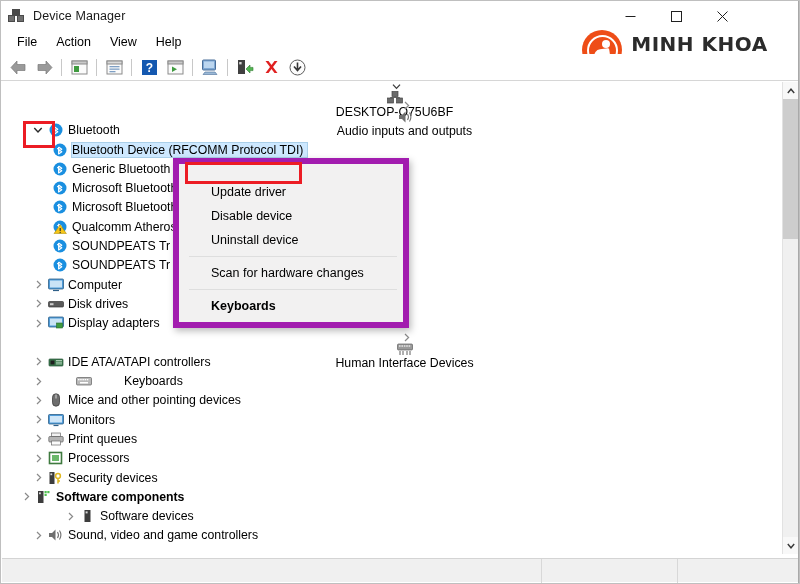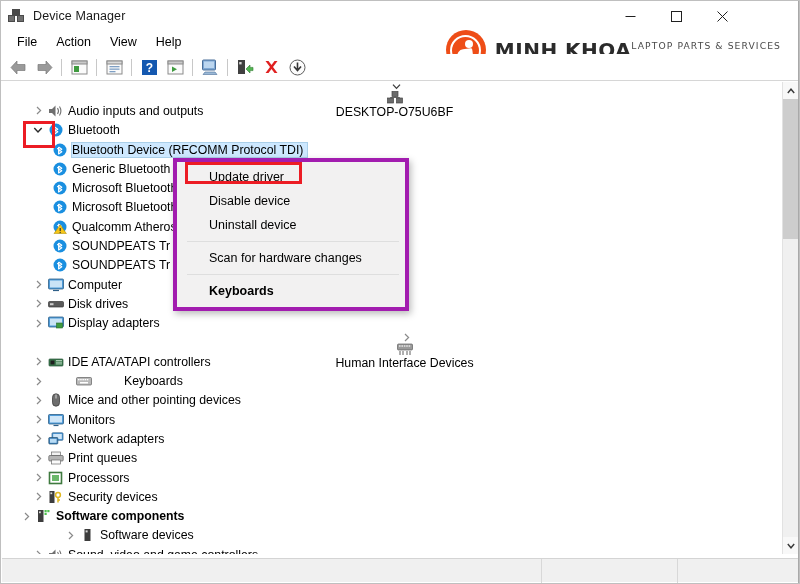--- a/index.html
+++ b/index.html
@@ -81,21 +81,21 @@
   #logo-mark .head {
     position:absolute; width: 8px; height: 8px; border-radius: 50%;
     background: #ffffff; top: 3px; left: 13px;
   }
   #logo-mark .body {
     position:absolute; width: 16px; height: 13px;
     background: #ffffff; top: 12px; left: 5px;
     border-radius: 9px 2px 8px 8px;
     transform: rotate(-8deg);
   }
-  #logo-text { display: flex; }
+  #logo-text { display: flex; flex-direction: column; }
   #logo-title {
     font-size: 20px; font-weight: bold; color: #2b2b2b;
     letter-spacing: .5px; line-height: 21px;
     font-family: "DejaVu Sans", sans-serif;
   }
   #logo-sub {
     font-size: 9.2px; color: #4a4a4a;
     letter-spacing: 1.1px; line-height: 12px;
     font-family: "DejaVu Sans", sans-serif;
   }
@@ -178,23 +178,23 @@
   #statusbar .p1 { flex: 1; border-right: 1px solid #d8d8d8; }
   #statusbar .p2 { width: 136px; border-right: 1px solid #d8d8d8; }
   #statusbar .p3 { width: 120px; }
 
   
   #ctxmenu {
     position: absolute;
     left: 172px; top: 157px;
     width: 236px;
     background: #f2f1f1;
-    border: 4px solid #a21caf;
+    border: 6px solid #a21caf;
     box-shadow: 2px 3px 7px rgba(0,0,0,.27);
-    padding: 3px 0 4px 0;
+    padding: 16px 0 4px 0;
   }
   .ctx-item {
     height: 24px;
     display: flex; align-items: center;
     padding-left: 32px;
     font-size: 12.5px; color: #000;
   }
   .ctx-item.bold { font-weight: bold; }
   .ctx-sep {
     height: 1px; background: #dedede;
@@ -352,21 +352,21 @@
         <svg width="16" height="14" viewBox="0 0 16 14">
             <rect x="5" y="0.5" width="6" height="5" fill="#6b6b6b" stroke="#454545" stroke-width="0.7"></rect>
             <rect x="0.5" y="7" width="6" height="5" fill="#6b6b6b" stroke="#454545" stroke-width="0.7"></rect>
             <rect x="9.5" y="7" width="6" height="5" fill="#6b6b6b" stroke="#454545" stroke-width="0.7"></rect>
             <path d="M8 5.5 L8 6.5 M3.5 6.5 L12.5 6.5 M3.5 6.5 L3.5 7 M12.5 6.5 L12.5 7" stroke="#454545" stroke-width="0.8" fill="none"></path>
           </svg>
       </div>
       <div class="lbl">DESKTOP-O75U6BF</div>
     </div>
 
-    <div class="row" style="padding-left:28px;">
+    <div class="row" style="padding-left:28px;flex-direction:column;">
       <div class="chev">
         <svg width="9" height="9" viewBox="0 0 9 9">
             <path d="M3 1 L6.6 4.5 L3 8" fill="none" stroke="#8a8a8a" stroke-width="1.2"></path>
           </svg>
       </div>
       <div class="ico">
         <svg width="15" height="14" viewBox="0 0 15 14">
             <path d="M1 5 L4 5 L7.5 1.5 L7.5 12.5 L4 9 L1 9 Z" fill="#6f6f6f"></path>
             <path d="M9.5 4 Q11.5 7 9.5 10 M11.5 2.5 Q14.3 7 11.5 11.5" fill="none" stroke="#6f6f6f" stroke-width="1.1"></path>
           </svg>
@@ -589,36 +589,20 @@
       <div class="ico">
         <svg width="16" height="14" viewBox="0 0 16 14">
             <rect x="0.5" y="1.5" width="15" height="9.5" rx="1" fill="#4d9ad8" stroke="#2e5f88" stroke-width="0.8"></rect>
             <rect x="2" y="3" width="12" height="6.5" fill="#cfe6f8"></rect>
             <path d="M5.5 12.5 L10.5 12.5" stroke="#2e5f88" stroke-width="1.2"></path>
           </svg>
       </div>
       <div class="lbl">Monitors</div>
     </div>
 
-    <div class="row" style="padding-left:28px;">
-      <div class="chev">
-        <svg width="9" height="9" viewBox="0 0 9 9">
-            <path d="M3 1 L6.6 4.5 L3 8" fill="none" stroke="#8a8a8a" stroke-width="1.2"></path>
-          </svg>
-      </div>
-      <div class="ico">
-        <svg width="16" height="14" viewBox="0 0 16 14">
-            <rect x="4" y="0.8" width="11" height="7.5" rx="0.8" fill="#4d9ad8" stroke="#2e5f88" stroke-width="0.7"></rect>
-            <rect x="5.2" y="2" width="8.6" height="5" fill="#cfe6f8"></rect>
-            <rect x="0.8" y="5.5" width="9" height="6.5" rx="0.8" fill="#3d7fba" stroke="#24506f" stroke-width="0.7"></rect>
-            <rect x="2" y="6.8" width="6.6" height="4" fill="#b9dcf5"></rect>
-          </svg>
-      </div>
-      <div class="lbl">Network adapters</div>
-    </div>
 
     <div class="row" style="padding-left:28px;text-align:center;">
       <div class="chev">
         <svg width="9" height="9" viewBox="0 0 9 9">
             <path d="M3 1 L6.6 4.5 L3 8" fill="none" stroke="#8a8a8a" stroke-width="1.2"></path>
           </svg>
       </div>
       <div class="ico">
         <svg width="16" height="14" viewBox="0 0 16 14">
             <rect x="3.5" y="1" width="9" height="3.5" fill="#f2f2f2" stroke="#6b6b6b" stroke-width="0.7"></rect>

